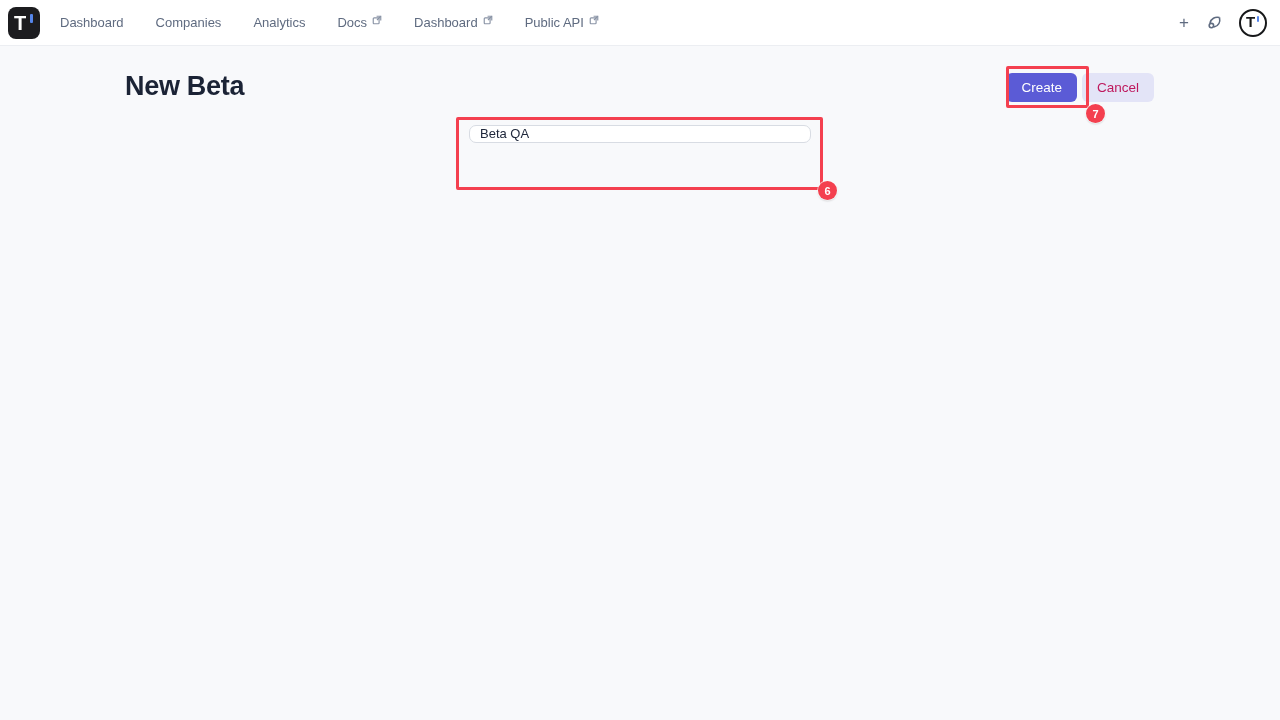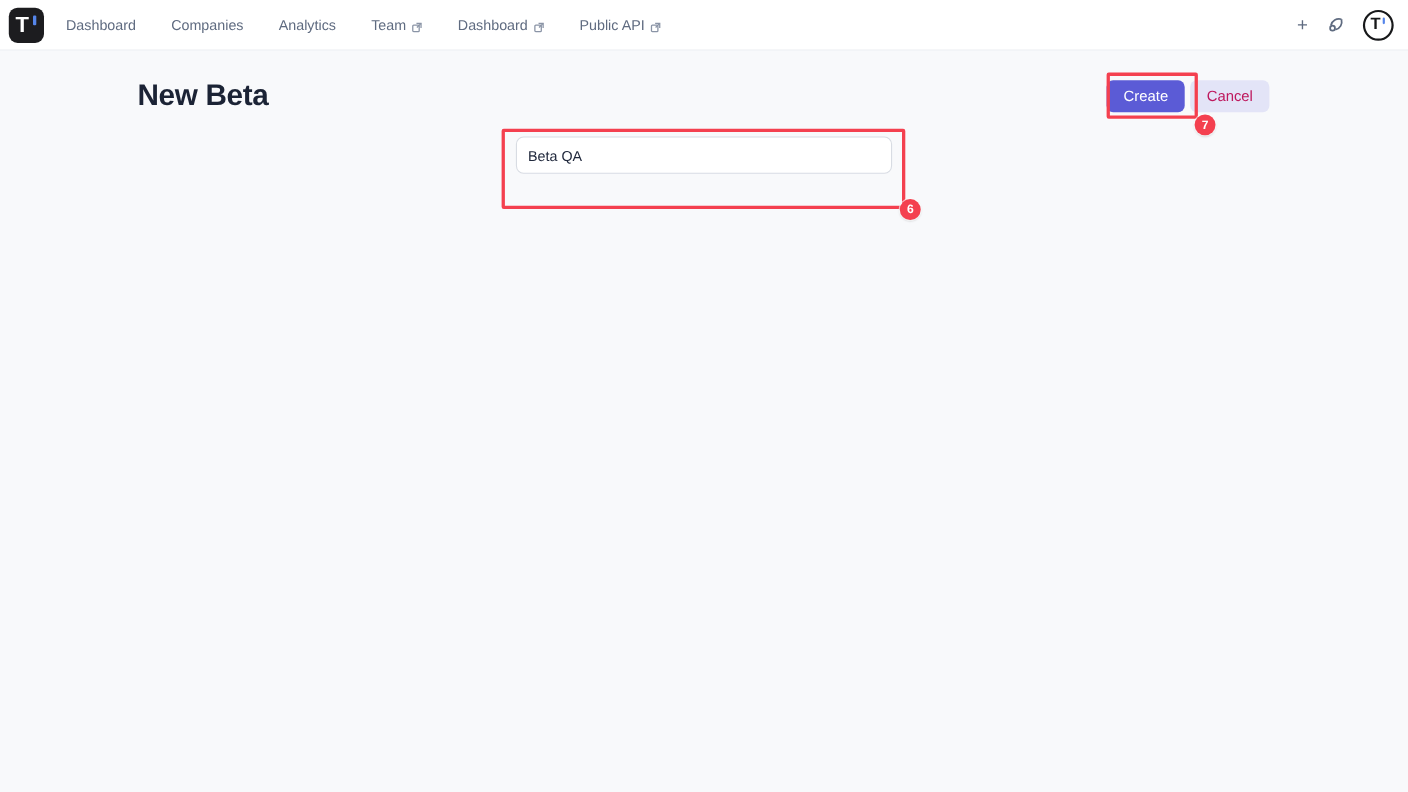--- a/index.html
+++ b/index.html
@@ -47,21 +47,21 @@
     display: flex;
     align-items: center;
     gap: 32px;
     margin-left: 20px;
   }
   .nav a {
     font-size: 13px;
     color: #5f6b80;
     text-decoration: none;
     display: inline-flex;
-    align-items: flex-end;
+    align-items: flex-start;
     gap: 5px;
     cursor: pointer;
   }
   .ext-icon { display: inline-flex; color: #8a94a6; }
   .topbar-right {
     margin-left: auto;
     display: flex;
     align-items: center;
     gap: 16px;
     padding-right: 13px;
@@ -134,21 +134,21 @@
     width: 342px;
   }
   .form-field label {
     display: block;
     font-size: 13px;
     color: #3a4252;
     margin-bottom: 5px;
   }
   .form-field input {
     width: 342px;
-    height: 34px;
+    height: 18px;
     background: #ffffff;
     border: 1px solid #d8dce3;
     border-radius: 7px;
     padding: 0 10px;
     font-family: "Liberation Sans", sans-serif;
     font-size: 13px;
     color: #20283c;
     outline: none;
   }
 
@@ -193,21 +193,21 @@
     <a>
         <span>Dashboard</span>
       </a>
     <a>
         <span>Companies</span>
       </a>
     <a>
         <span>Analytics</span>
       </a>
     <a>
-        <span>Team</span>
+        <span>Docs</span>
       <span class="ext-icon">
         <svg width="10" height="10" viewBox="0 0 12 12" fill="none" stroke="currentColor" stroke-width="1.4">
           <rect x="1.5" y="3.5" width="7" height="7" rx="1"></rect>
           <path d="M5.5 1.5h5v5"></path>
             <path d="M10.5 1.5L6 6"></path>
         </svg>
       </span>
     </a>
     <a>
         <span>Dashboard</span>

